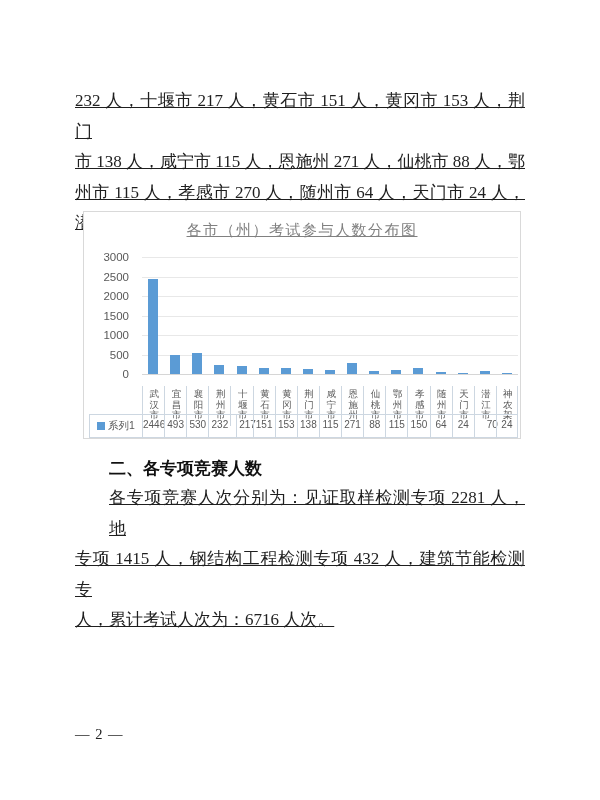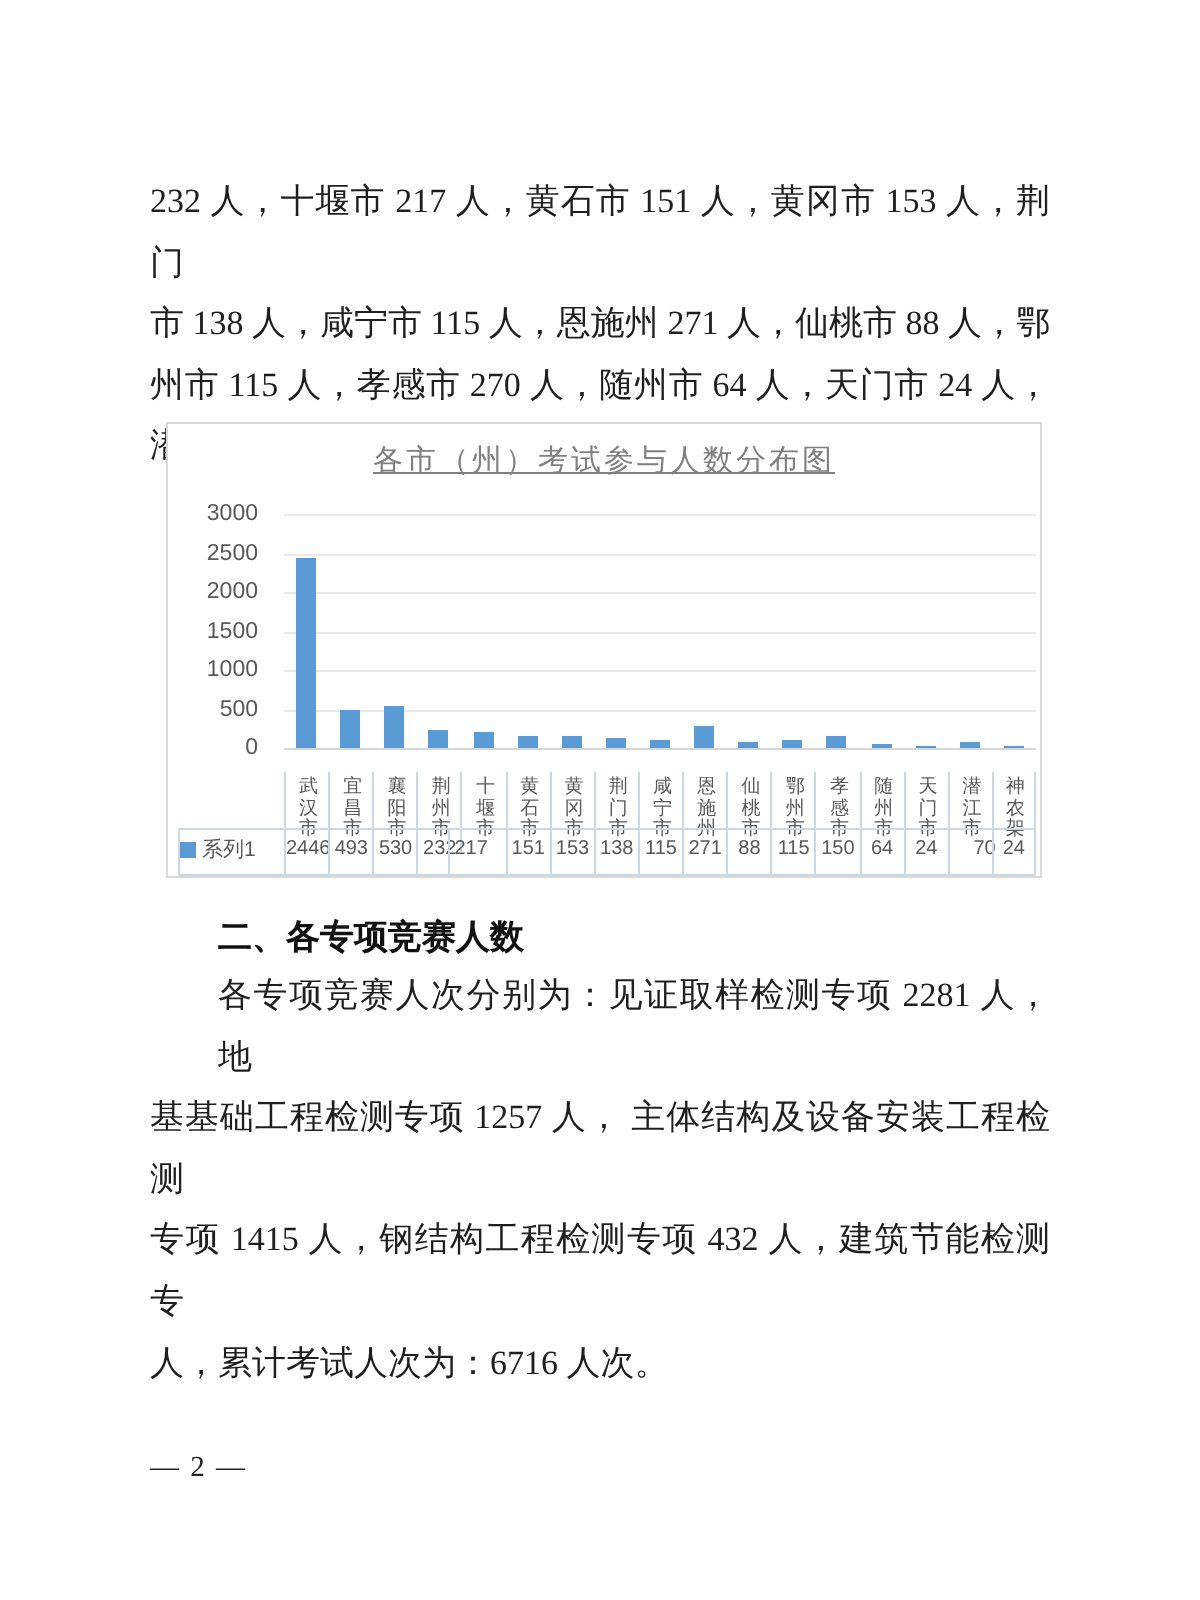--- a/index.html
+++ b/index.html
@@ -1,21 +1,21 @@
 <!DOCTYPE html>
 <html><head>
 <meta charset="utf-8">
 <style>
   html,body{margin:0;padding:0;}
   body{
     width:600px;height:800px;position:relative;background:#ffffff;overflow:hidden;
     font-family:"Liberation Serif","DejaVu Serif",serif;color:#1f1f1f;
   }
   .para{position:absolute;left:75px;width:450px;font-size:17px;line-height:30.6px;}
-  .para .line{text-align:left;}
+  .para .line{text-align:left;text-decoration:underline;}
   .para .line.just{text-align:justify;text-align-last:justify;}
   .para .line.indent{padding-left:34px;box-sizing:border-box;}
   #para1{top:86px;}
   #heading2{
     position:absolute;left:75px;top:459px;width:450px;padding-left:34px;box-sizing:border-box;
     font-family:"Liberation Sans","DejaVu Sans",sans-serif;font-weight:700;
     font-size:17px;line-height:20px;color:#111;
   }
   #para2{top:483px;}
   #pageno{
@@ -49,21 +49,21 @@
   .xcell.last{border-right:1px solid #cdd7e1;}
   .vcell{
     position:absolute;top:202px;height:23px;box-sizing:border-box;
     border-left:1px solid #cdd7e1;
     font-size:10px;color:#595959;text-align:center;line-height:22px;
   }
   .vcell.last{border-right:1px solid #cdd7e1;}
   #legend-cell{
     position:absolute;left:5px;top:202px;width:53px;height:23px;box-sizing:border-box;
     border-left:1px solid #cdd7e1;
-    font-size:10.5px;color:#595959;line-height:22px;text-align:left;white-space:nowrap;
+    font-size:10.5px;color:#595959;line-height:22px;text-align:center;white-space:nowrap;
   }
   #legend-swatch{
     display:inline-block;width:8px;height:8px;margin-right:3px;vertical-align:-1px;
   }
   .hline{position:absolute;left:5px;width:429px;height:1px;background:#cdd7e1;}
 </style>
 </head>
 <body>
 
 <div class="para" id="para1">
@@ -158,38 +158,37 @@
     <div class="xcell" style="left: 389.765px; width: 22.1176px;">
       <div class="stack">潜江市</div>
     </div>
     <div class="xcell last" style="left: 411.882px; width: 22.1176px;">
       <div class="stack">神农架</div>
     </div>
     <div class="vcell" style="left: 58px; width: 22.1176px;">2446</div>
     <div class="vcell" style="left: 80.1176px; width: 22.1176px;">493</div>
     <div class="vcell" style="left: 102.235px; width: 22.1176px;">530</div>
     <div class="vcell" style="left: 124.353px; width: 22.1176px;">232</div>
-    <div class="vcell" style="left: 140px; width: 22.1176px;">217</div>
+    <div class="vcell" style="left: 152px; width: 22.1176px;">217</div>
     <div class="vcell" style="left: 168.588px; width: 22.1176px;">151</div>
     <div class="vcell" style="left: 190.706px; width: 22.1176px;">153</div>
     <div class="vcell" style="left: 212.824px; width: 22.1176px;">138</div>
     <div class="vcell" style="left: 234.941px; width: 22.1176px;">115</div>
     <div class="vcell" style="left: 257.059px; width: 22.1176px;">271</div>
     <div class="vcell" style="left: 279.176px; width: 22.1176px;">88</div>
     <div class="vcell" style="left: 301.294px; width: 22.1176px;">115</div>
     <div class="vcell" style="left: 323.412px; width: 22.1176px;">150</div>
     <div class="vcell" style="left: 345.529px; width: 22.1176px;">64</div>
     <div class="vcell" style="left: 367.647px; width: 22.1176px;">24</div>
     <div class="vcell" style="left: 389.765px; width: 22.1176px; padding-left: 12px;">70</div>
     <div class="vcell last" style="left: 411.882px; width: 22.1176px;">24</div>
     <div class="hline" style="top: 202px;"></div>
     <div class="hline" style="top: 225px;"></div>
   </div>
 
 <div id="heading2">二、各专项竞赛人数</div>
 <div class="para" id="para2">
   <div class="line just indent">各专项竞赛人次分别为：见证取样检测专项 2281 人，地</div>
-  <div class="line just">基基础工程检测专项 1257 人， 主体结构及设备安装工程检测</div>
   <div class="line just">专项 1415 人，钢结构工程检测专项 432 人，建筑节能检测专</div>
   <div class="line">人，累计考试人次为：6716 人次。</div>
 </div>
 
 <div id="pageno">— 2 —</div>
 
 </body></html>

